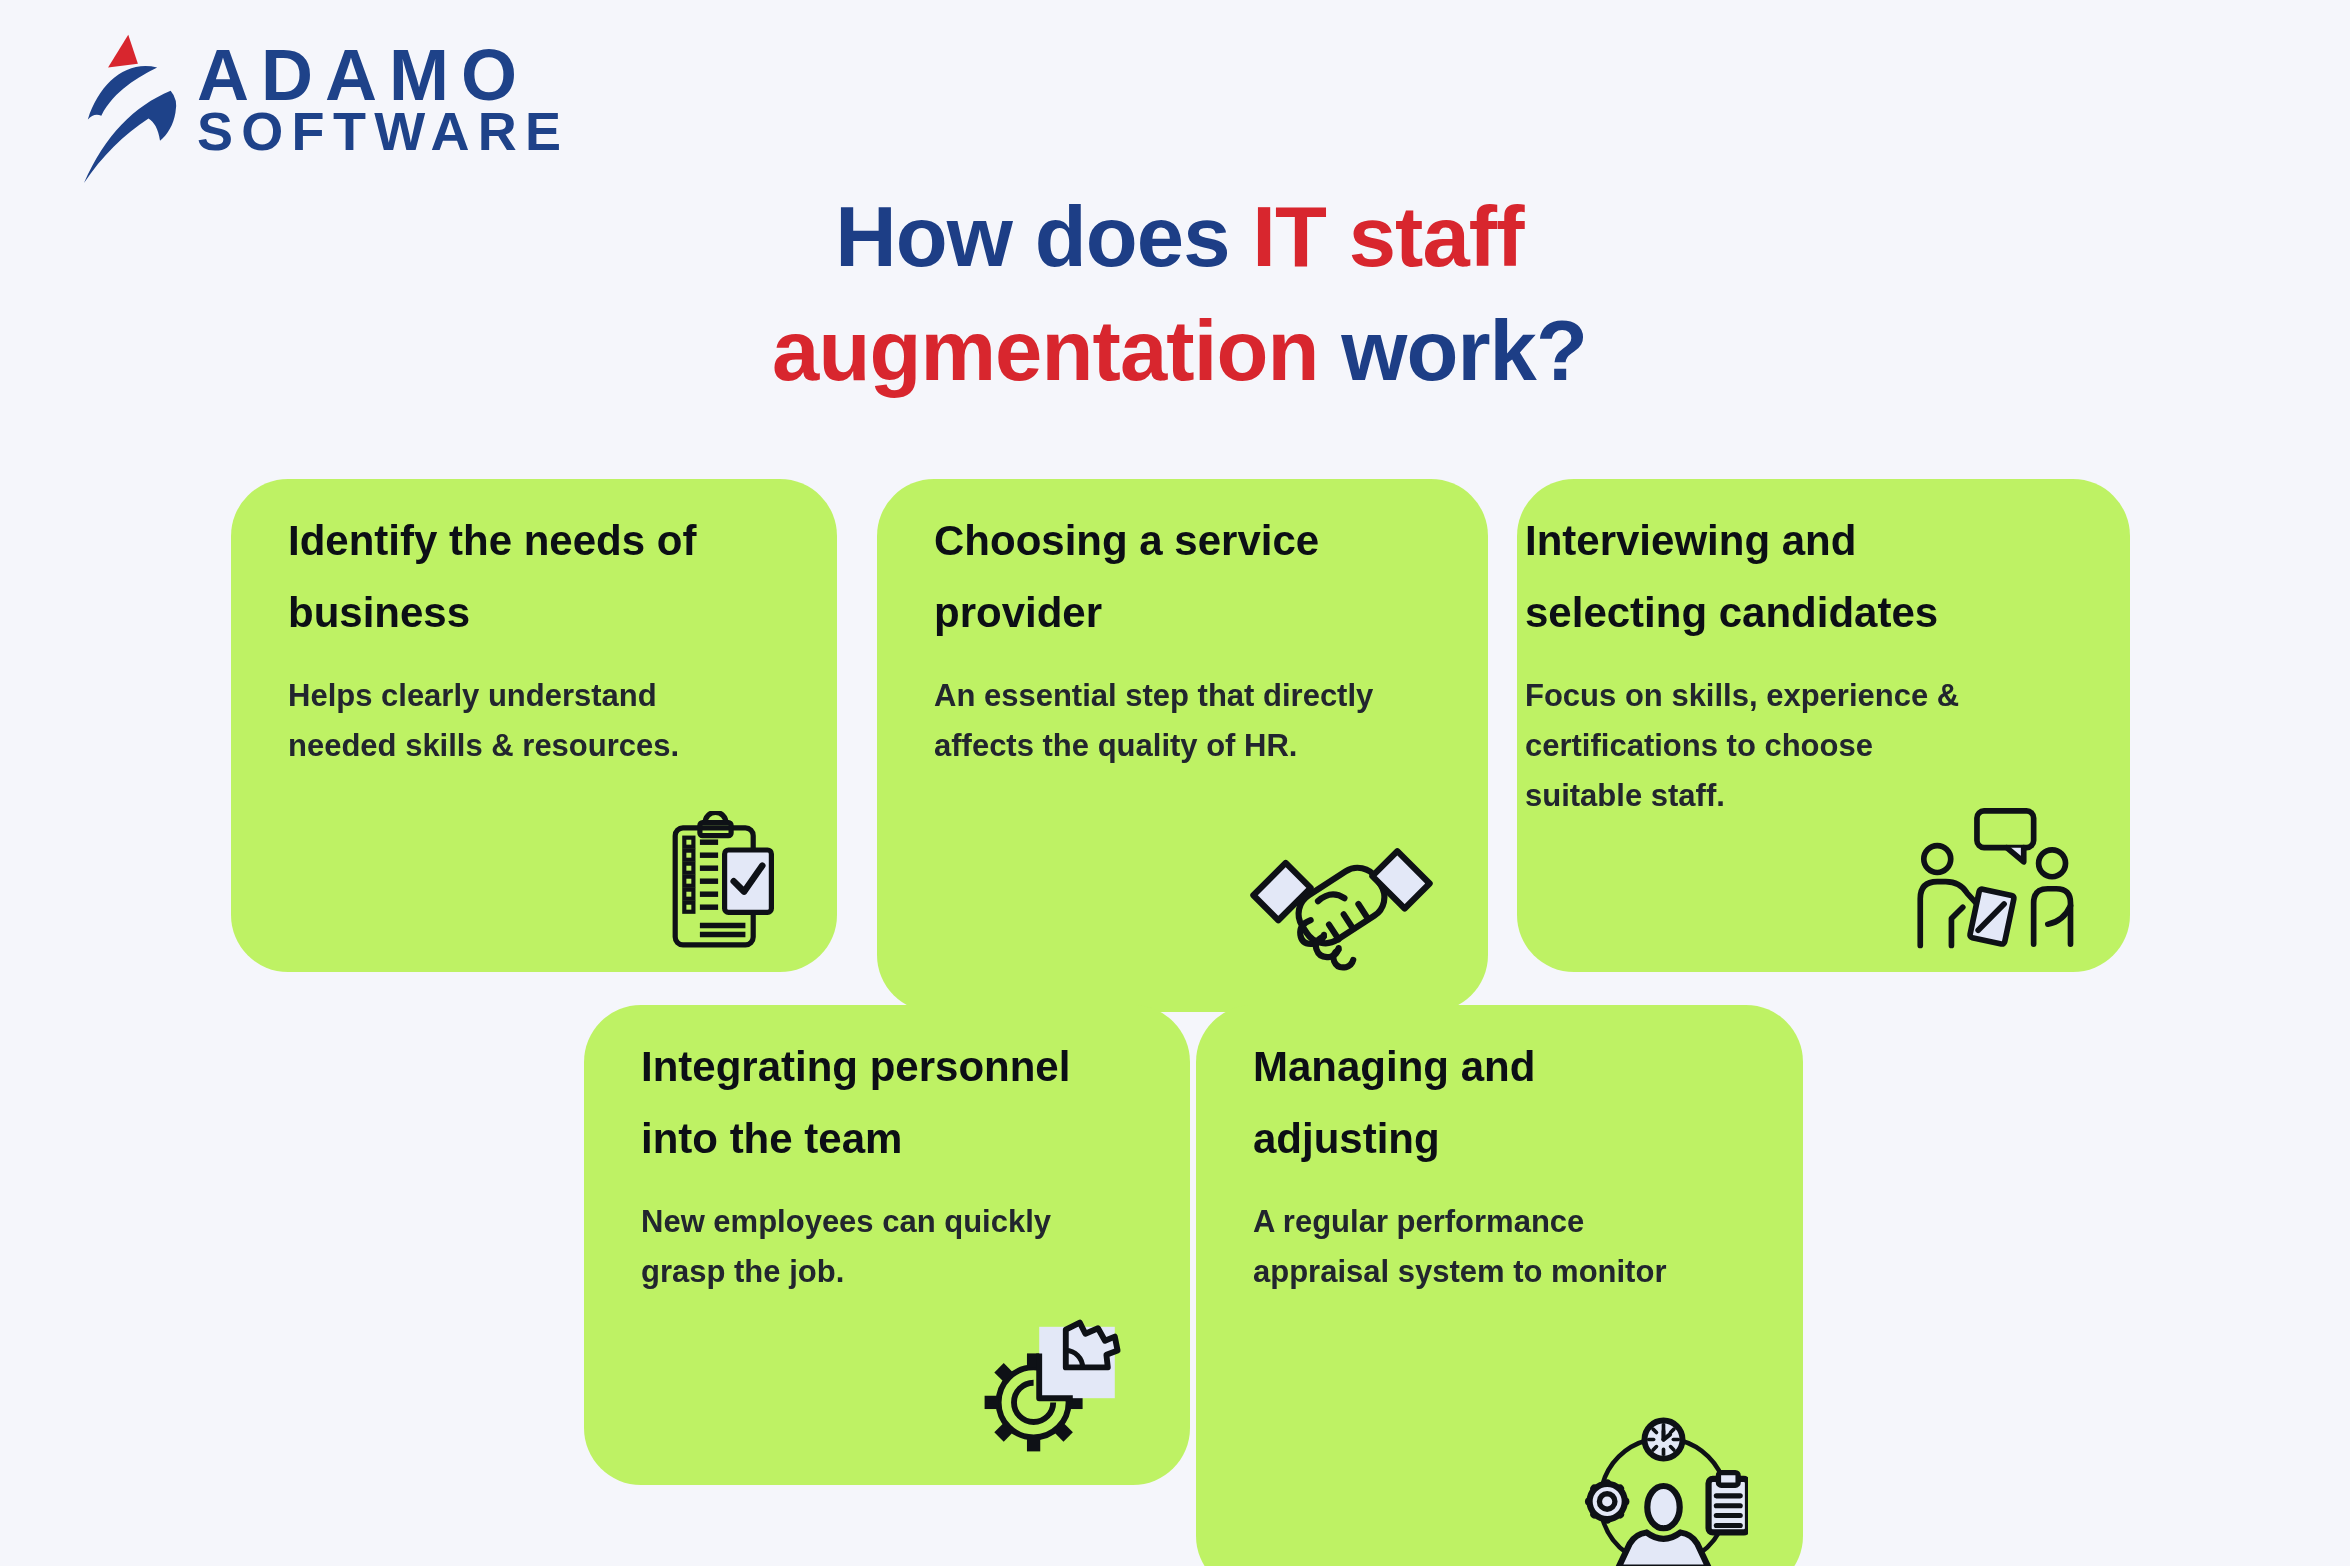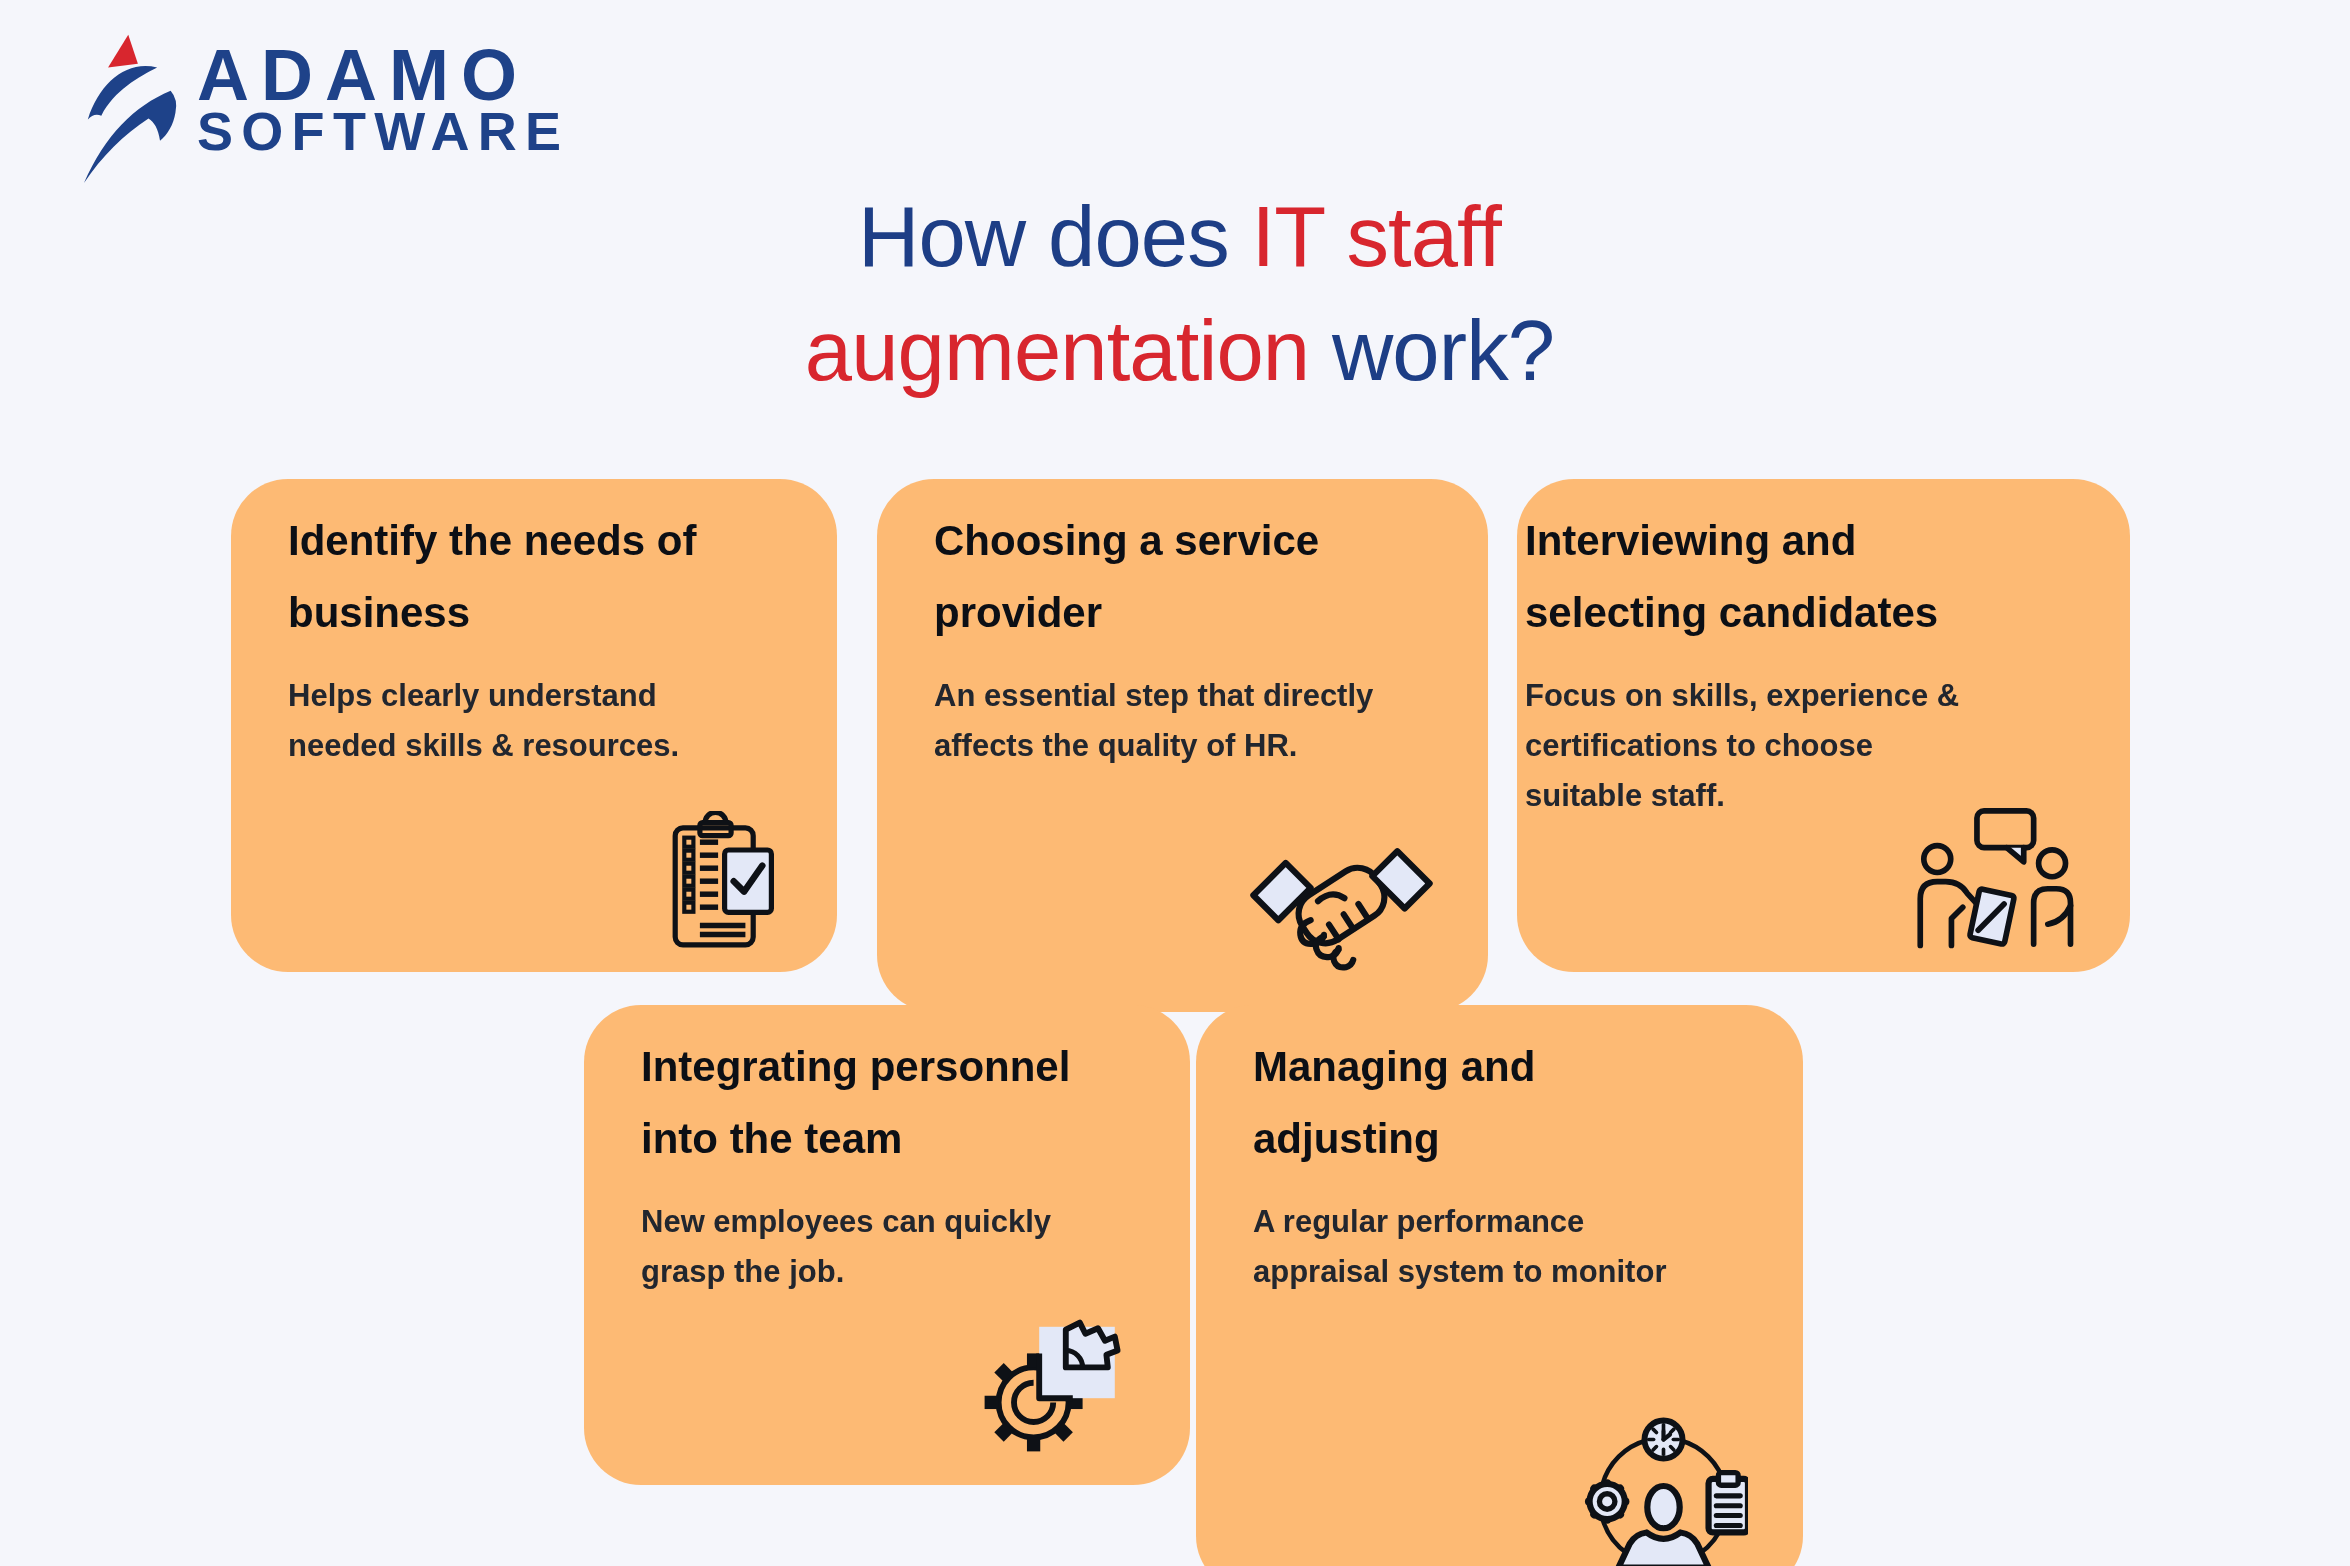--- a/index.html
+++ b/index.html
@@ -7,25 +7,25 @@
           font-family:"Liberation Sans",sans-serif;overflow:hidden;}
 
   
   .logo-mark{position:absolute;left:81px;top:31px;width:108px;height:154px;}
   .logo-text{position:absolute;left:197px;top:46px;color:#1e4289;}
   .logo-name{font-size:72px;font-weight:bold;letter-spacing:12px;line-height:59px;}
   .logo-sub{font-size:54px;font-weight:bold;letter-spacing:8.3px;line-height:44px;margin-top:3.7px;}
 
   
   .title{position:absolute;left:0;right:0;top:180px;margin:0;text-align:center;
-         font-size:85px;font-weight:normal;line-height:114px;letter-spacing:-0.9px;padding-left:8px;}
+         font-size:85px;font-weight:bold;line-height:114px;letter-spacing:-0.9px;padding-left:8px;}
   .navy{color:#1d3e86;} .red{color:#d8262e;}
 
   
-  .card{position:absolute;background:#fdba74;border-radius:57px;box-sizing:border-box;
+  .card{position:absolute;background:#bef264;border-radius:57px;box-sizing:border-box;
         padding:26px 48px 0 57px;}
   .card h2{margin:0;font-size:42px;line-height:72px;font-weight:bold;color:#0c0f15;}
   .card .body{margin-top:22px;font-size:31px;line-height:50px;font-weight:bold;color:#22262e;}
   .line{white-space:nowrap;}
   .c1{left:231px;top:479px;width:606px;height:493px;}
   .c2{left:877px;top:479px;width:611px;height:533px;}
   .c3{left:1517px;top:479px;width:613px;height:493px;padding-left:8px;}
   .c4{left:584px;top:1005px;width:606px;height:480px;}
   .c5{left:1196px;top:1005px;width:607px;height:588px;}
 

